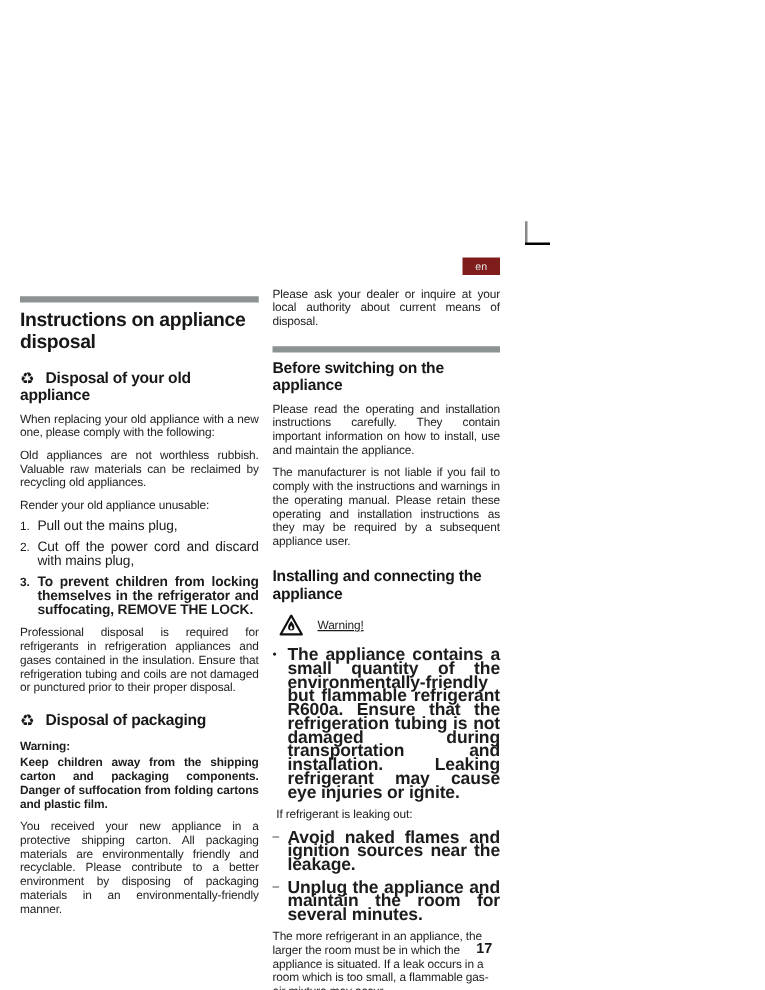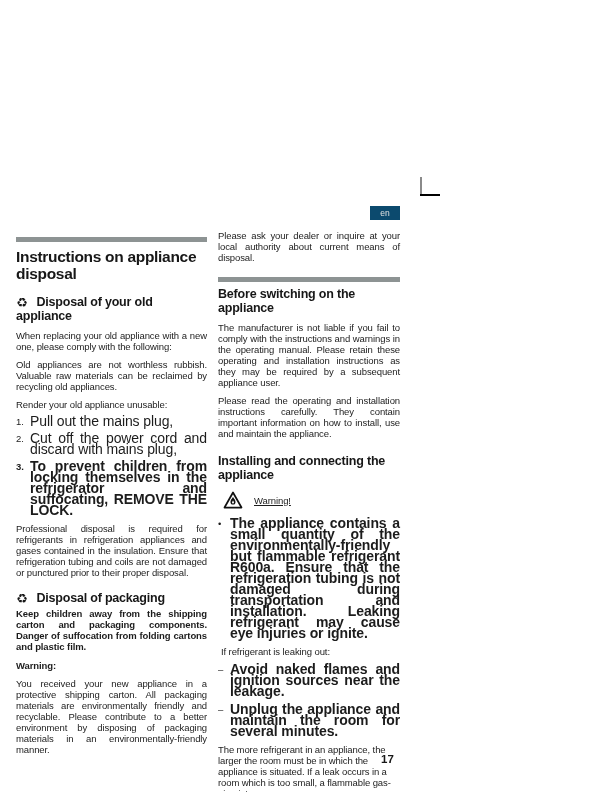--- a/index.html
+++ b/index.html
@@ -38,25 +38,25 @@
   p {
     font-size: 9.5px; line-height: 11px; margin: 7px 0 0 0;
     text-align: justify; letter-spacing: -0.1px;
   }
   p.nojust { text-align: left; }
   .bold { font-weight: bold; }
 
   .steps { margin-top: 2px; }
   .step { display: flex; margin-top: 6px; }
   .step-num { flex: none; width: 14px; font-size: 9.5px; line-height: 11px; }
-  .step-text { flex: 1; font-size: 14px; line-height: 11px; text-align: justify; letter-spacing: -0.1px; }
+  .step-text { flex: 1; font-size: 11px; line-height: 11px; text-align: justify; letter-spacing: -0.1px; }
 
   .badge-row { display: flex; justify-content: flex-end; height: 14px; }
   .lang-badge {
-    background: #0c4a6e; color: #e2e2e2; font-size: 8.5px; line-height: 14px;
+    background: #7f1d1d; color: #e2e2e2; font-size: 8.5px; line-height: 14px;
     width: 30px; text-align: center; display: inline-block;
   }
 
   .warn-row { display: flex; align-items: center; margin: 9px 0 0 5px; }
   .warn-icon { flex: none; margin-right: 11px; }
   .warn-label { font-size: 9.5px; letter-spacing: -0.1px; text-decoration: underline; }
 
   .li { display: flex; margin-top: 7px; }
   .marker { flex: none; width: 12px; font-size: 9.5px; line-height: 11px; }
   .li-text { flex: 1; font-size: 14px; line-height: 11px; text-align: justify; letter-spacing: -0.1px; font-weight: bold; }
@@ -97,37 +97,37 @@
       <div class="step bold">
         <span class="step-num">3.</span>
         <span class="step-text">To prevent children from locking themselves in the refrigerator and suffocating, REMOVE THE LOCK.</span>
       </div>
     </div>
 
     <p>Professional disposal is required for refrigerants in refrigeration appliances and gases contained in the insulation. Ensure that refrigeration tubing and coils are not damaged or punctured prior to their proper disposal.</p>
 
     <h2><span class="recycle">♻</span><span>Disposal of packaging</span></h2>
 
+    <p class="bold nojust" style="margin-top:8px;">Warning:</p>
     <p class="bold" style="margin-top:2px;">Keep children away from the shipping carton and packaging components. Danger of suffocation from folding cartons and plastic film.</p>
-    <p class="bold nojust" style="margin-top:8px;">Warning:</p>
     <p>You received your new appliance in a protective shipping carton. All packaging materials are environmentally friendly and recyclable. Please contribute to a better environment by disposing of packaging materials in an environmentally-friendly manner.</p>
   </div>
 
   <div class="col col-mid">
     <div class="badge-row">
       <span class="lang-badge">en</span>
     </div>
 
     <p style="margin-top:10px;">Please ask your dealer or inquire at your local authority about current means of disposal.</p>
 
     <div class="rule" style="margin-top:14px;"></div>
 
     <h2 style="margin-top:6px;">Before switching on the appliance</h2>
+    <p>Please read the operating and installation instructions carefully. They contain important information on how to install, use and maintain the appliance.</p>
     <p>The manufacturer is not liable if you fail to comply with the instructions and warnings in the operating manual. Please retain these operating and installation instructions as they may be required by a subsequent appliance user.</p>
-    <p>Please read the operating and installation instructions carefully. They contain important information on how to install, use and maintain the appliance.</p>
 
     <h2 style="margin-top:16px;">Installing and connecting the appliance</h2>
 
     <div class="warn-row">
       <svg class="warn-icon" width="20" height="18" viewBox="0 0 24 22">
         <path d="M12 1.8 L22.4 20.2 L1.6 20.2 Z" fill="none" stroke="#111111" stroke-width="2.1" stroke-linejoin="round"></path>
         <path d="M12 7.2 c-1.7 2.6 -3.1 3.9 -3.1 6.1 a3.1 3.1 0 0 0 6.2 0 c0 -2.2 -1.4 -3.5 -3.1 -6.1 z" fill="#111111"></path>
         <path d="M12 11.5 c-0.7 1.1 -1.2 1.7 -1.2 2.6 a1.2 1.2 0 0 0 2.4 0 c0 -0.9 -0.5 -1.5 -1.2 -2.6 z" fill="#ffffff"></path>
       </svg>
       <span class="warn-label">Warning!</span>

